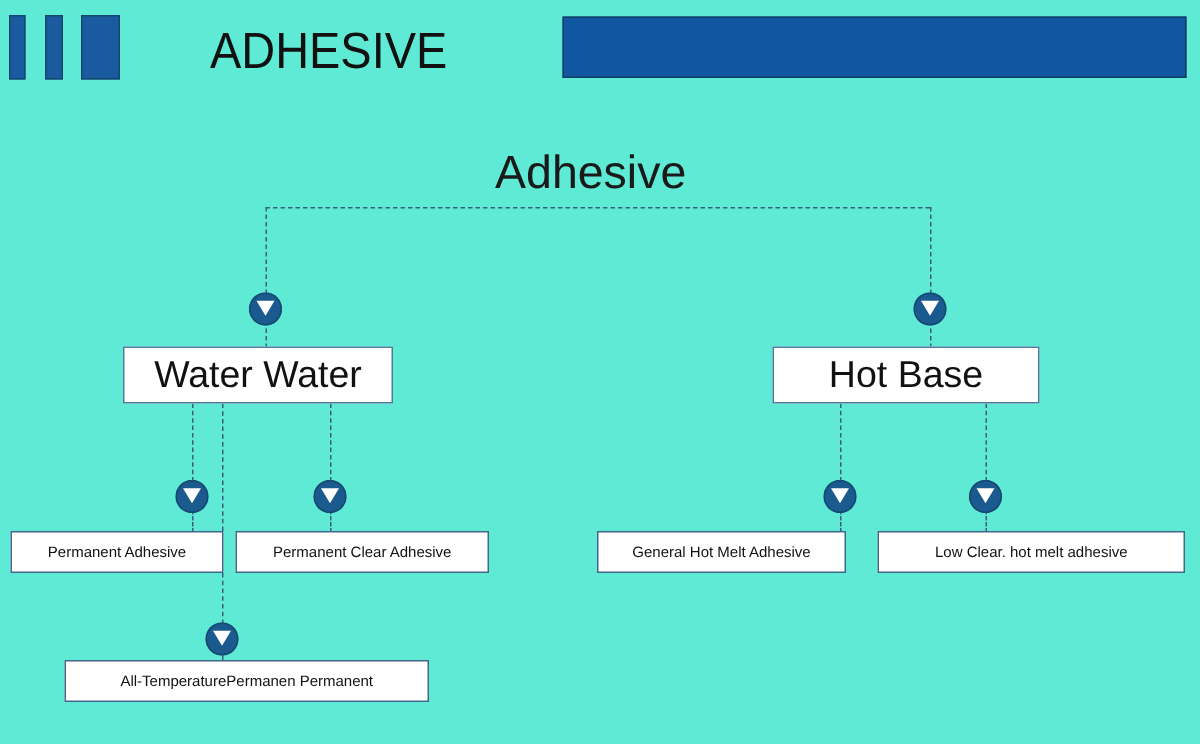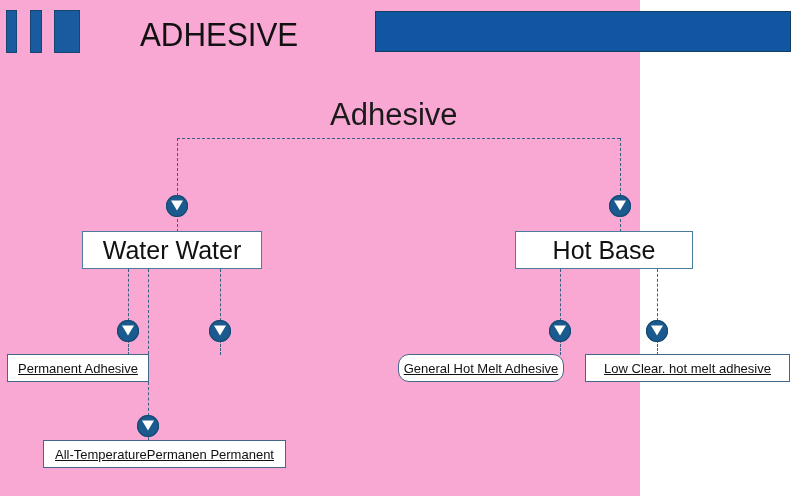--- a/index.html
+++ b/index.html
@@ -8,23 +8,23 @@
     background: #ffffff;
   }
   body {
     font-family: "Liberation Sans", sans-serif;
     width: 800px;
     height: 496px;
     overflow: hidden;
   }
   #canvas {
     position: relative;
-    width: 640px;
+    width: 800px;
     height: 496px;
-    background: #f9a8d4;
+    background: #5eead4;
   }
 
   
   .logo-bar {
     position: absolute;
     background: #1a5a9e;
     border: 1px solid #16466f;
     box-sizing: border-box;
   }
   .header-title {
@@ -72,23 +72,22 @@
     justify-content: center;
     color: #111111;
     white-space: nowrap;
     overflow: hidden;
   }
   .node.level1 {
     font-size: 25px;
     border-color: #4a7c9b;
   }
   .node.level2 {
-    font-size: 13px;
+    font-size: 10px;
     border-color: #41688a;
-    text-decoration: underline;
   }
 
   
   .h-dash {
     position: absolute;
     height: 0;
     border-top: 1.6px dashed #3b5f80;
   }
   .v-dash {
     position: absolute;
@@ -169,21 +168,24 @@
   <div class="node level1" style="left:82px; top:231px; width:180px; height:38px;">
     <span>Water Water</span>
   </div>
   <div class="node level1" style="left:515px; top:231px; width:178px; height:38px;">
     <span>Hot Base</span>
   </div>
 
   <div class="node level2" style="left:7px; top:354px; width:142px; height:28px;">
     <span>Permanent Adhesive</span>
   </div>
-  <div class="node level2" style="left:398px; top:354px; width:166px; height:28px;border-radius:11px;">
+  <div class="node level2" style="left:157px; top:354px; width:169px; height:28px;">
+    <span>Permanent Clear Adhesive</span>
+  </div>
+  <div class="node level2" style="left:398px; top:354px; width:166px; height:28px;">
     <span>General Hot Melt Adhesive</span>
   </div>
   <div class="node level2" style="left:585px; top:354px; width:205px; height:28px;">
     <span>Low Clear. hot melt adhesive</span>
   </div>
 
   <div class="node level2" style="left:43px; top:440px; width:243px; height:28px;">
     <span>All-TemperaturePermanen Permanent</span>
   </div>
 

